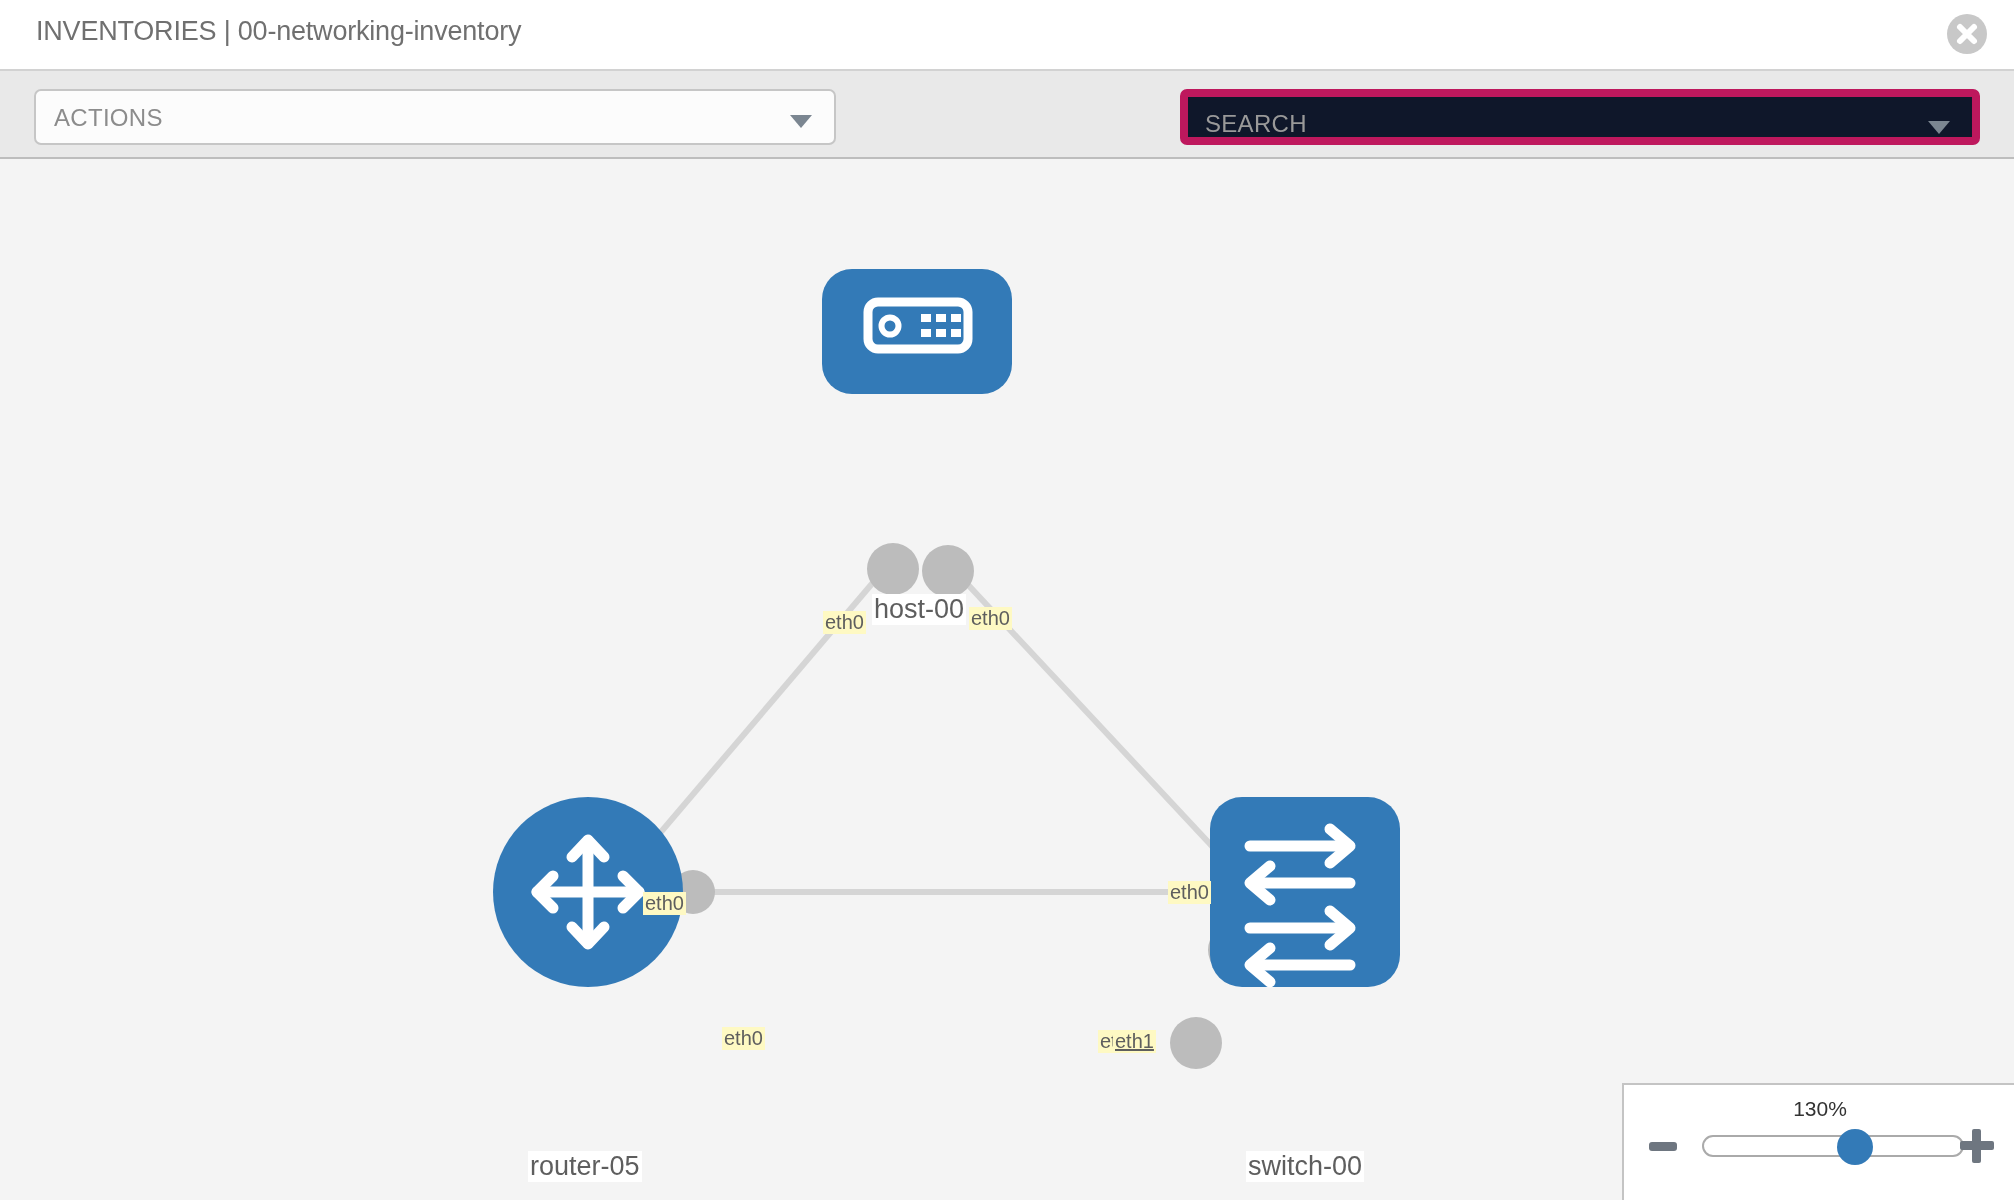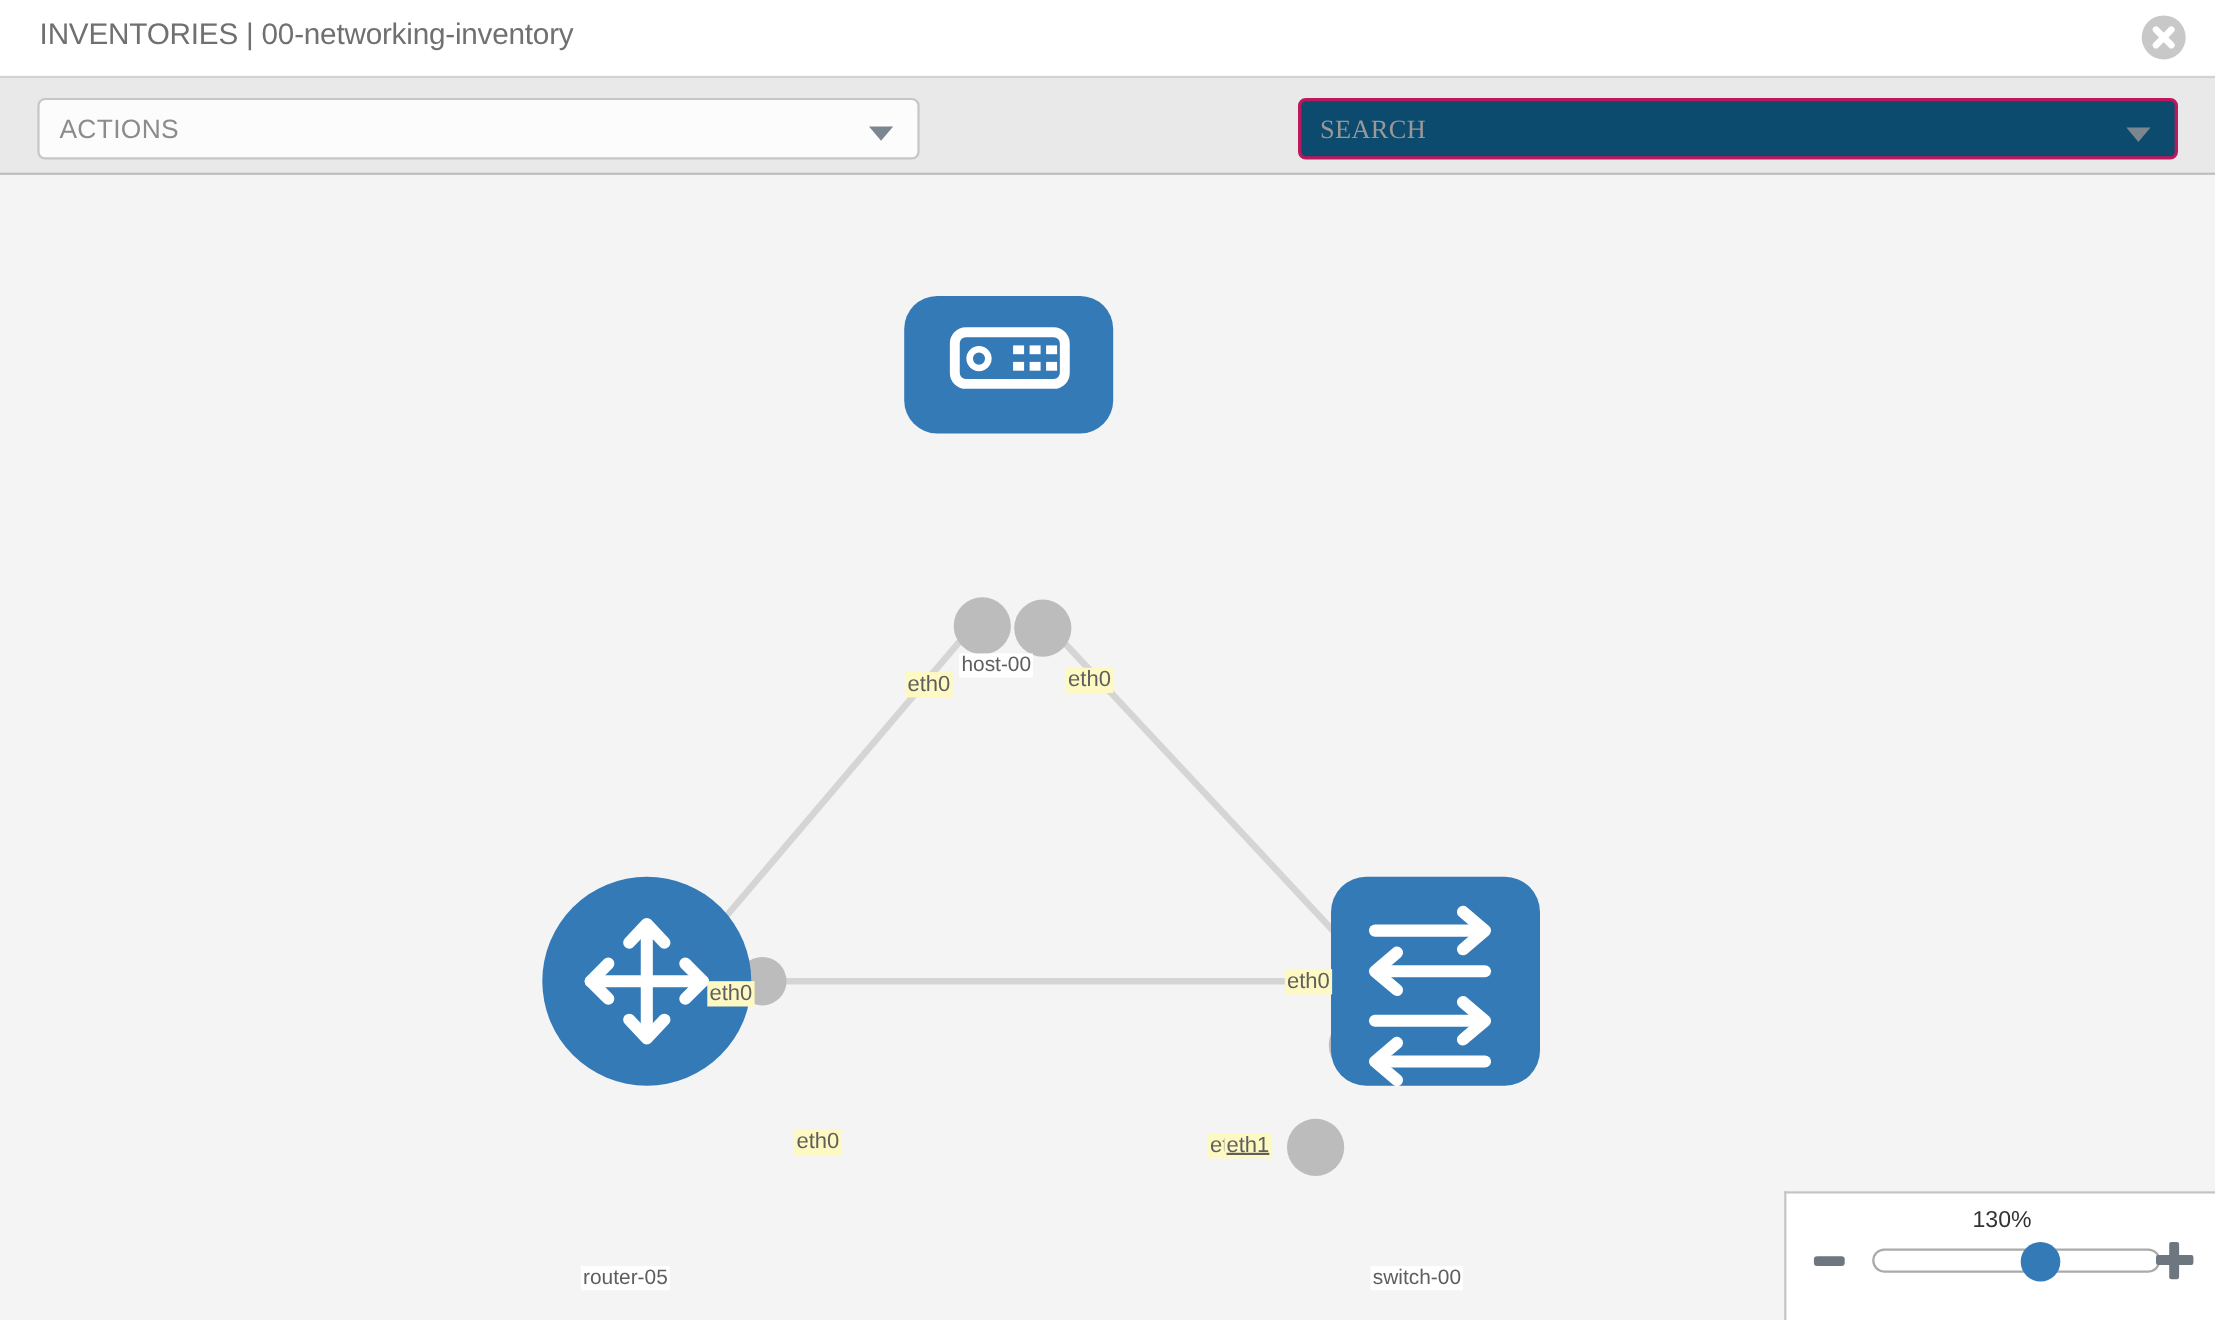--- a/index.html
+++ b/index.html
@@ -58,45 +58,44 @@
   .tool-icon {
     position: absolute; top: 84px;
     width: 44px; height: 44px; cursor: pointer;
   }
   .icon-wrench { left: 1044px; }
   .icon-key    { left: 1110px; }
 
   .search-box {
     position: absolute; left: 1180px; top: 18px;
     width: 800px; height: 56px;
-    background: #0c4a6e;
-    border: 3px solid #be185d; border-radius: 7px;
+    background: #0f172a;
+    border: 8px solid #be185d; border-radius: 7px;
     cursor: text;
-    font-family: Liberation Serif, serif;
   }
   .search-box .ph {
     position: absolute; left: 17px; top: 13px;
     font-size: 24px; color: #999999; letter-spacing: 0.3px;
   }
 
   
   .canvas {
     position: absolute; left: 0; top: 159px;
     width: 2014px; height: 1041px;
     background: #f4f4f4;
     overflow: hidden;
   }
   .topology-svg { position: absolute; left: 0; top: 0; }
 
   
   .nlabel {
     position: absolute;
     background: #ffffff;
     color: #5e5e5e;
-    font-size: 19px;
+    font-size: 27px;
     white-space: nowrap;
     padding: 0 2px;
     line-height: 1.15;
   }
   .iflabel {
     position: absolute;
     background: #fef9c3;
     color: #5e5e5e;
     font-size: 20px;
     white-space: nowrap;

